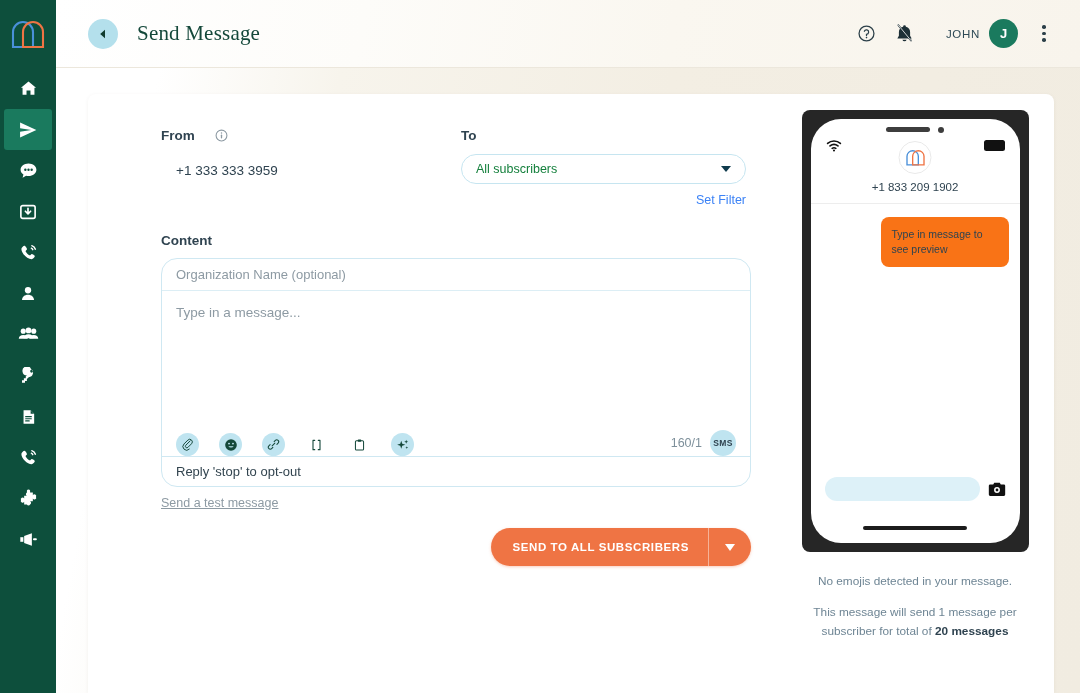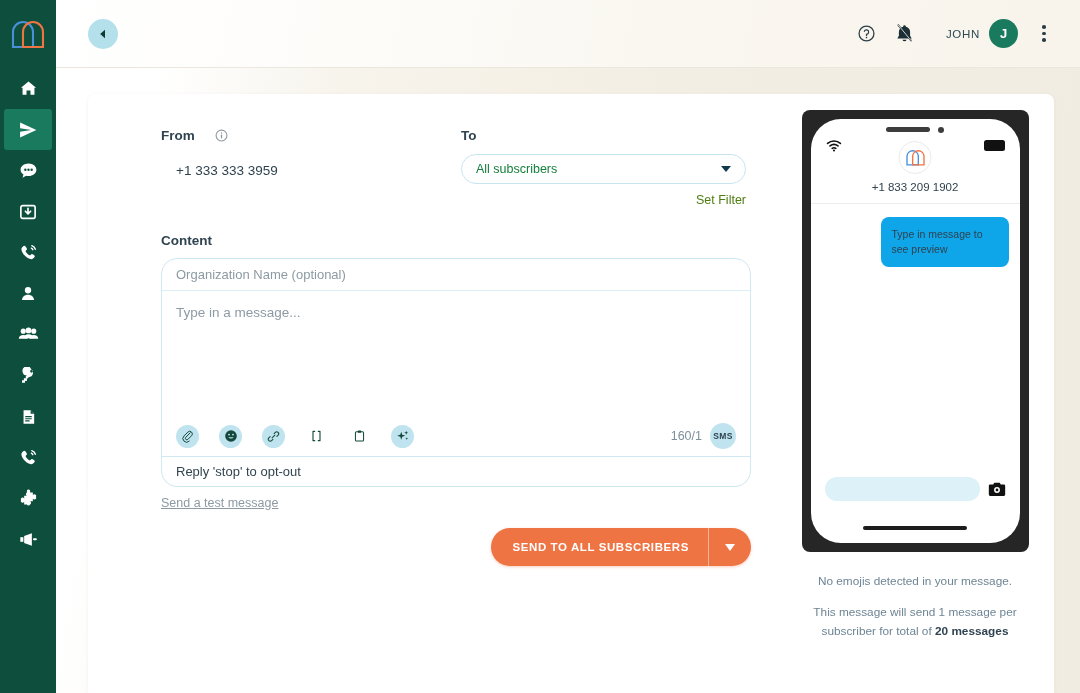--- a/index.html
+++ b/index.html
@@ -135,21 +135,21 @@
   }
   .caret-dn {
     margin-left: auto;
     width: 0; height: 0;
     border-left: 5px solid transparent;
     border-right: 5px solid transparent;
     border-top: 6px solid #0f3b4d;
   }
   .set-filter {
     margin-top: 9px; width: 285px; text-align: right;
-    font-size: 12.5px; color: #4d7c0f; cursor: pointer;
+    font-size: 12.5px; color: #3b82f6; cursor: pointer;
   }
 
   .content-label { margin-top: 26px; }
 
   .composer {
     margin-top: 10px;
     width: 590px;
     border: 1px solid #cfe8f2;
     border-radius: 16px;
     background: #fff;
@@ -160,21 +160,21 @@
     border-bottom: 1px solid #dceef5;
     font-size: 13px; color: #8d9aa3;
     cursor: text;
   }
   .msg-area {
     height: 125px; padding: 14px;
     font-size: 13.5px; color: #8d9aa3;
     cursor: text;
   }
   .tools {
-    height: 40px; display: flex; align-items: center;
+    height: 40px; display: flex; align-items: flex-end;
     padding: 0 14px; gap: 20px;
   }
   .tool {
     width: 23px; height: 23px; border-radius: 50%;
     background: #bfe4f0;
     display: flex; align-items: center; justify-content: center;
     cursor: pointer;
   }
   .tool.plain { background: transparent; }
   .counter {
@@ -273,21 +273,21 @@
     position: absolute; top: 62px; left: 0; width: 209px;
     text-align: center; font-size: 11.5px; color: #2f4350;
   }
   .ph-divider {
     position: absolute; top: 84px; left: 0; width: 209px; height: 1px;
     background: #ededed;
   }
   .bubble {
     position: absolute; top: 98px; right: 11px;
     max-width: 128px;
-    background: #0ea5e9;
+    background: #f97316;
     border-radius: 8px;
     padding: 10px 11px;
     font-size: 10.5px; line-height: 1.45; color: #2f4350;
   }
   .ph-input-row {
     position: absolute; bottom: 42px; left: 0; width: 209px;
     display: flex; align-items: center; padding: 0 14px; gap: 8px;
   }
   .ph-input {
     flex: 1; height: 24px; border-radius: 13px; background: #ddf1f8;
@@ -401,20 +401,21 @@
   </div>
 
   <div class="main">
 
     <div class="topbar">
       <div class="back-btn">
         <svg width="10" height="10" viewBox="0 0 10 10">
           <path d="M7 0.8 L2.2 5 L7 9.2 Z" fill="#0f3b2e"></path>
         </svg>
       </div>
+      <div class="page-title">Send Message</div>
 
       <div class="topbar-right">
         <div class="icon-btn">
           <svg width="19" height="19" viewBox="0 0 24 24">
             <circle cx="12" cy="12" r="9.4" fill="none" stroke="#2b3f48" stroke-width="1.6"></circle>
             <path d="M9.3 9.2 A2.8 2.8 0 1 1 12 13 L12 14.6" fill="none" stroke="#2b3f48" stroke-width="1.6" stroke-linecap="round"></path>
             <circle cx="12" cy="17.2" r="1.05" fill="#2b3f48"></circle>
           </svg>
         </div>
         <div class="icon-btn">

